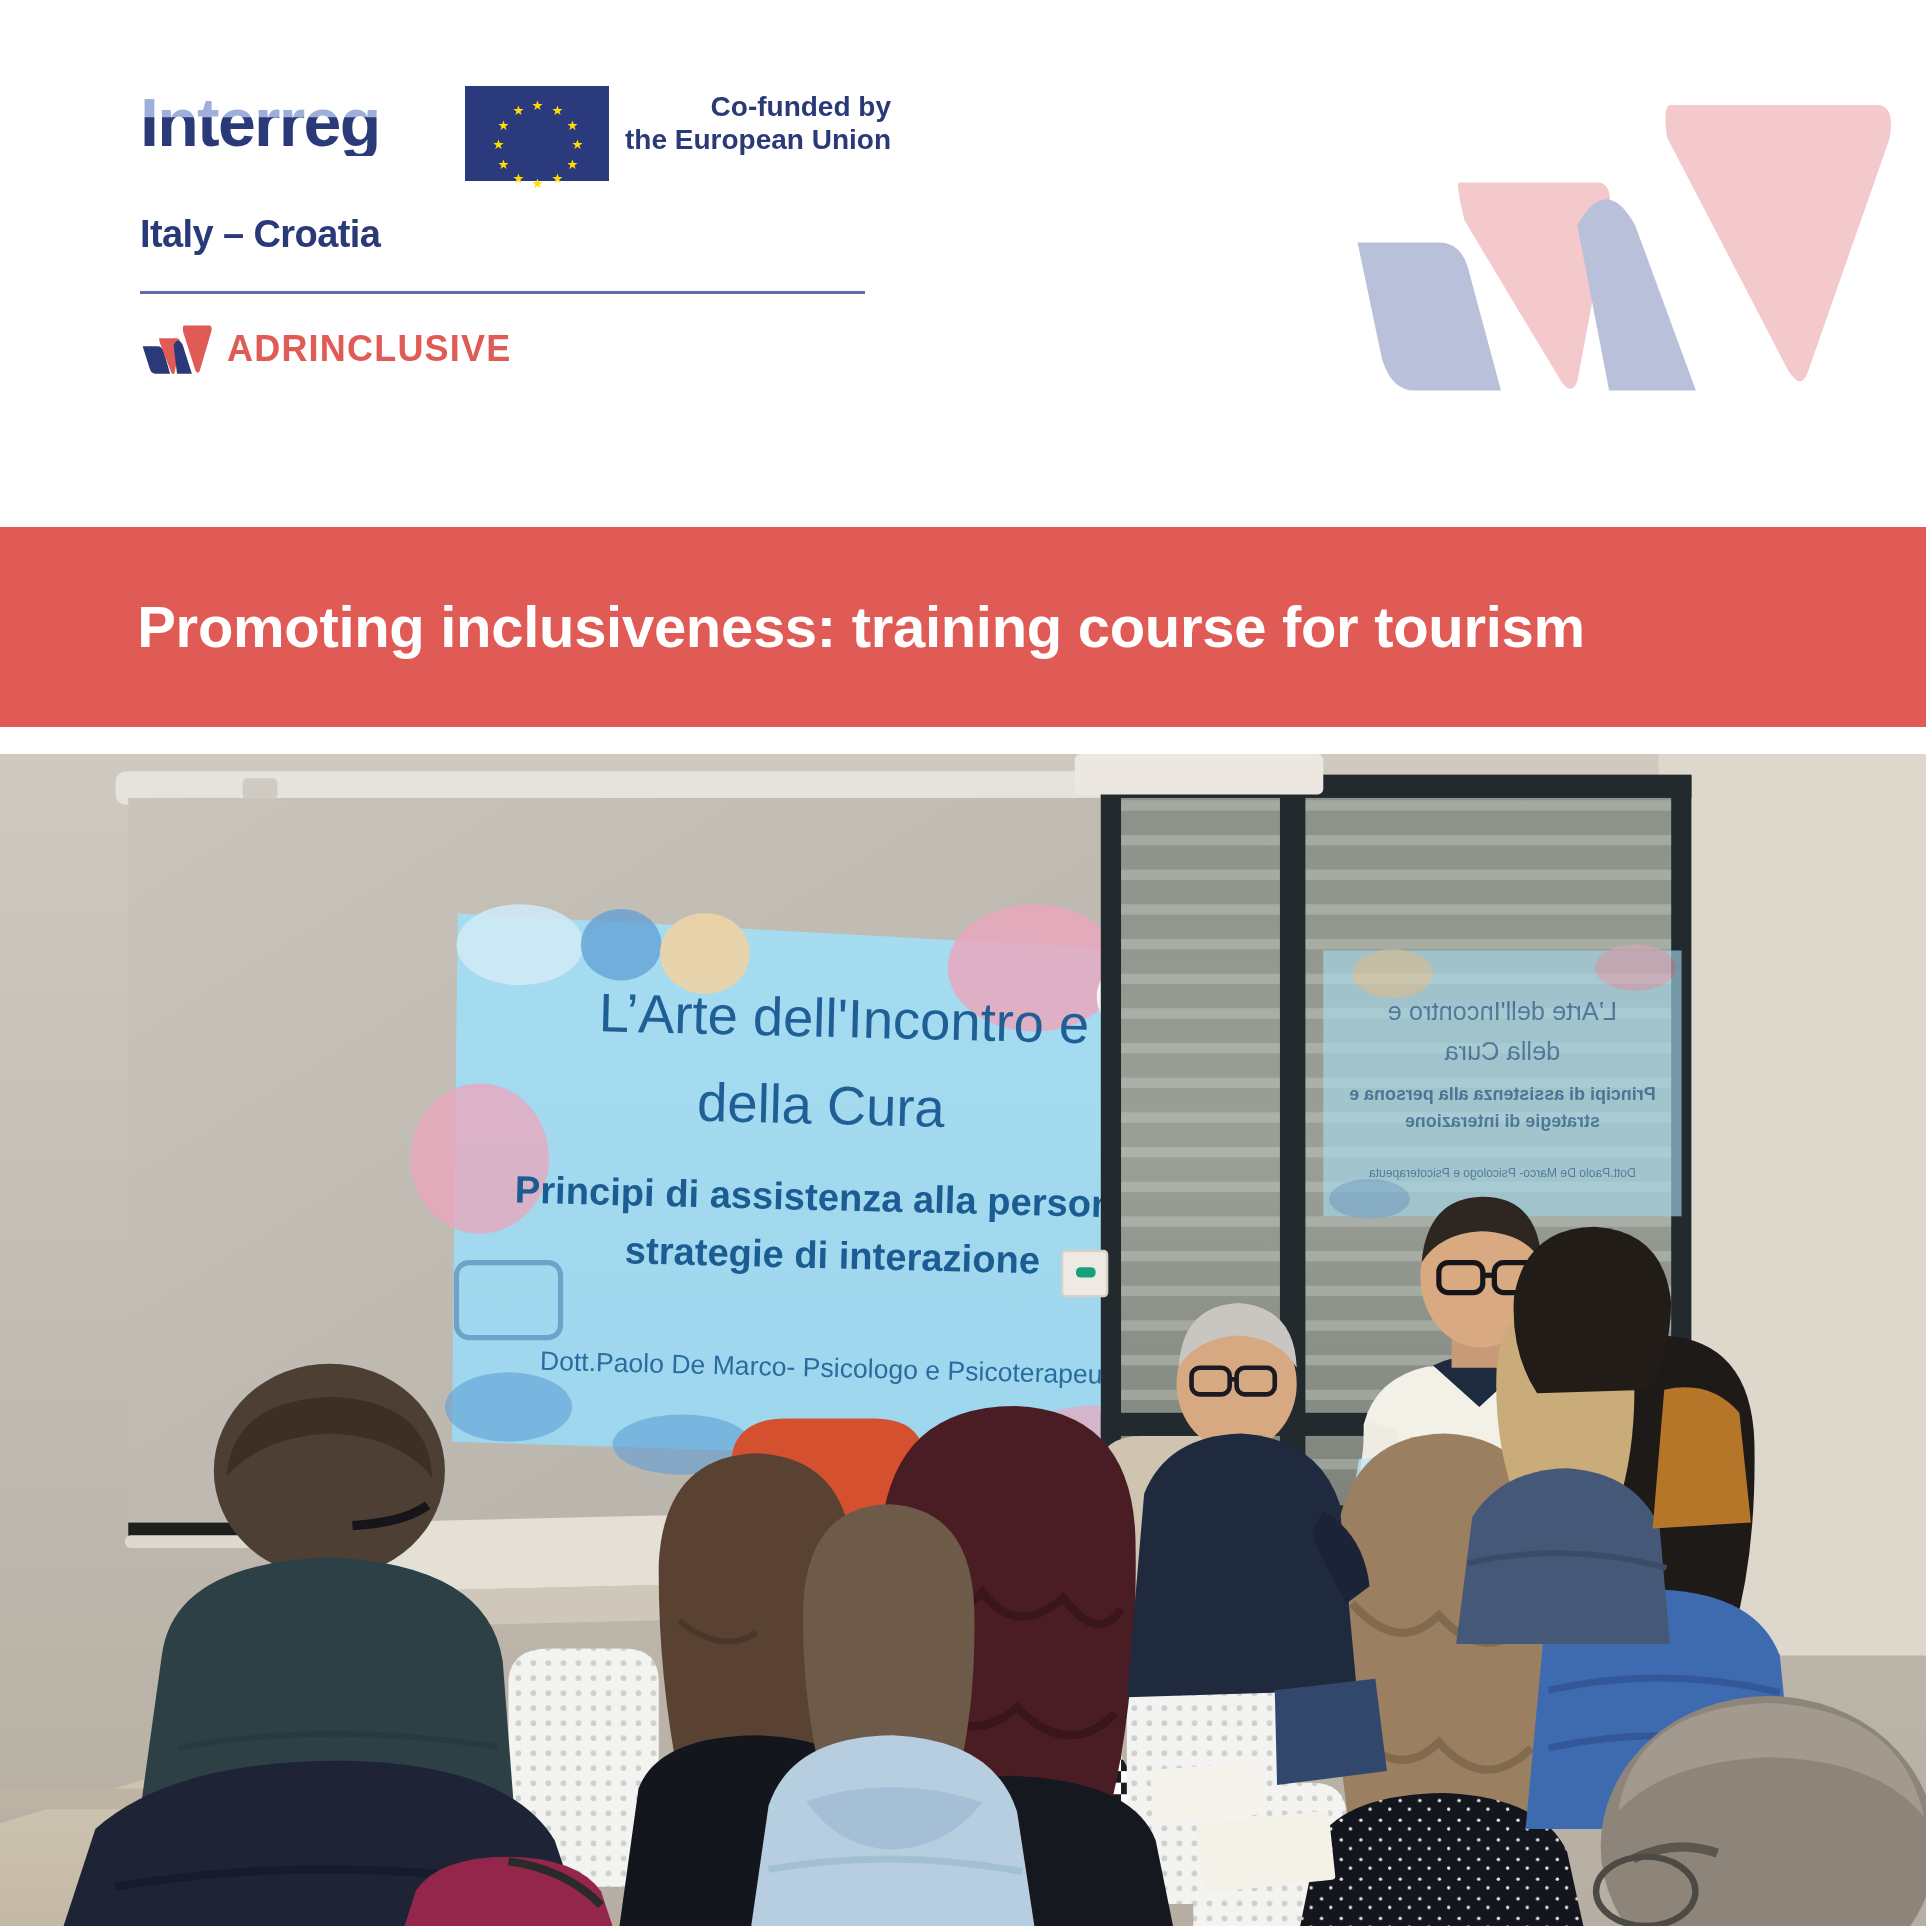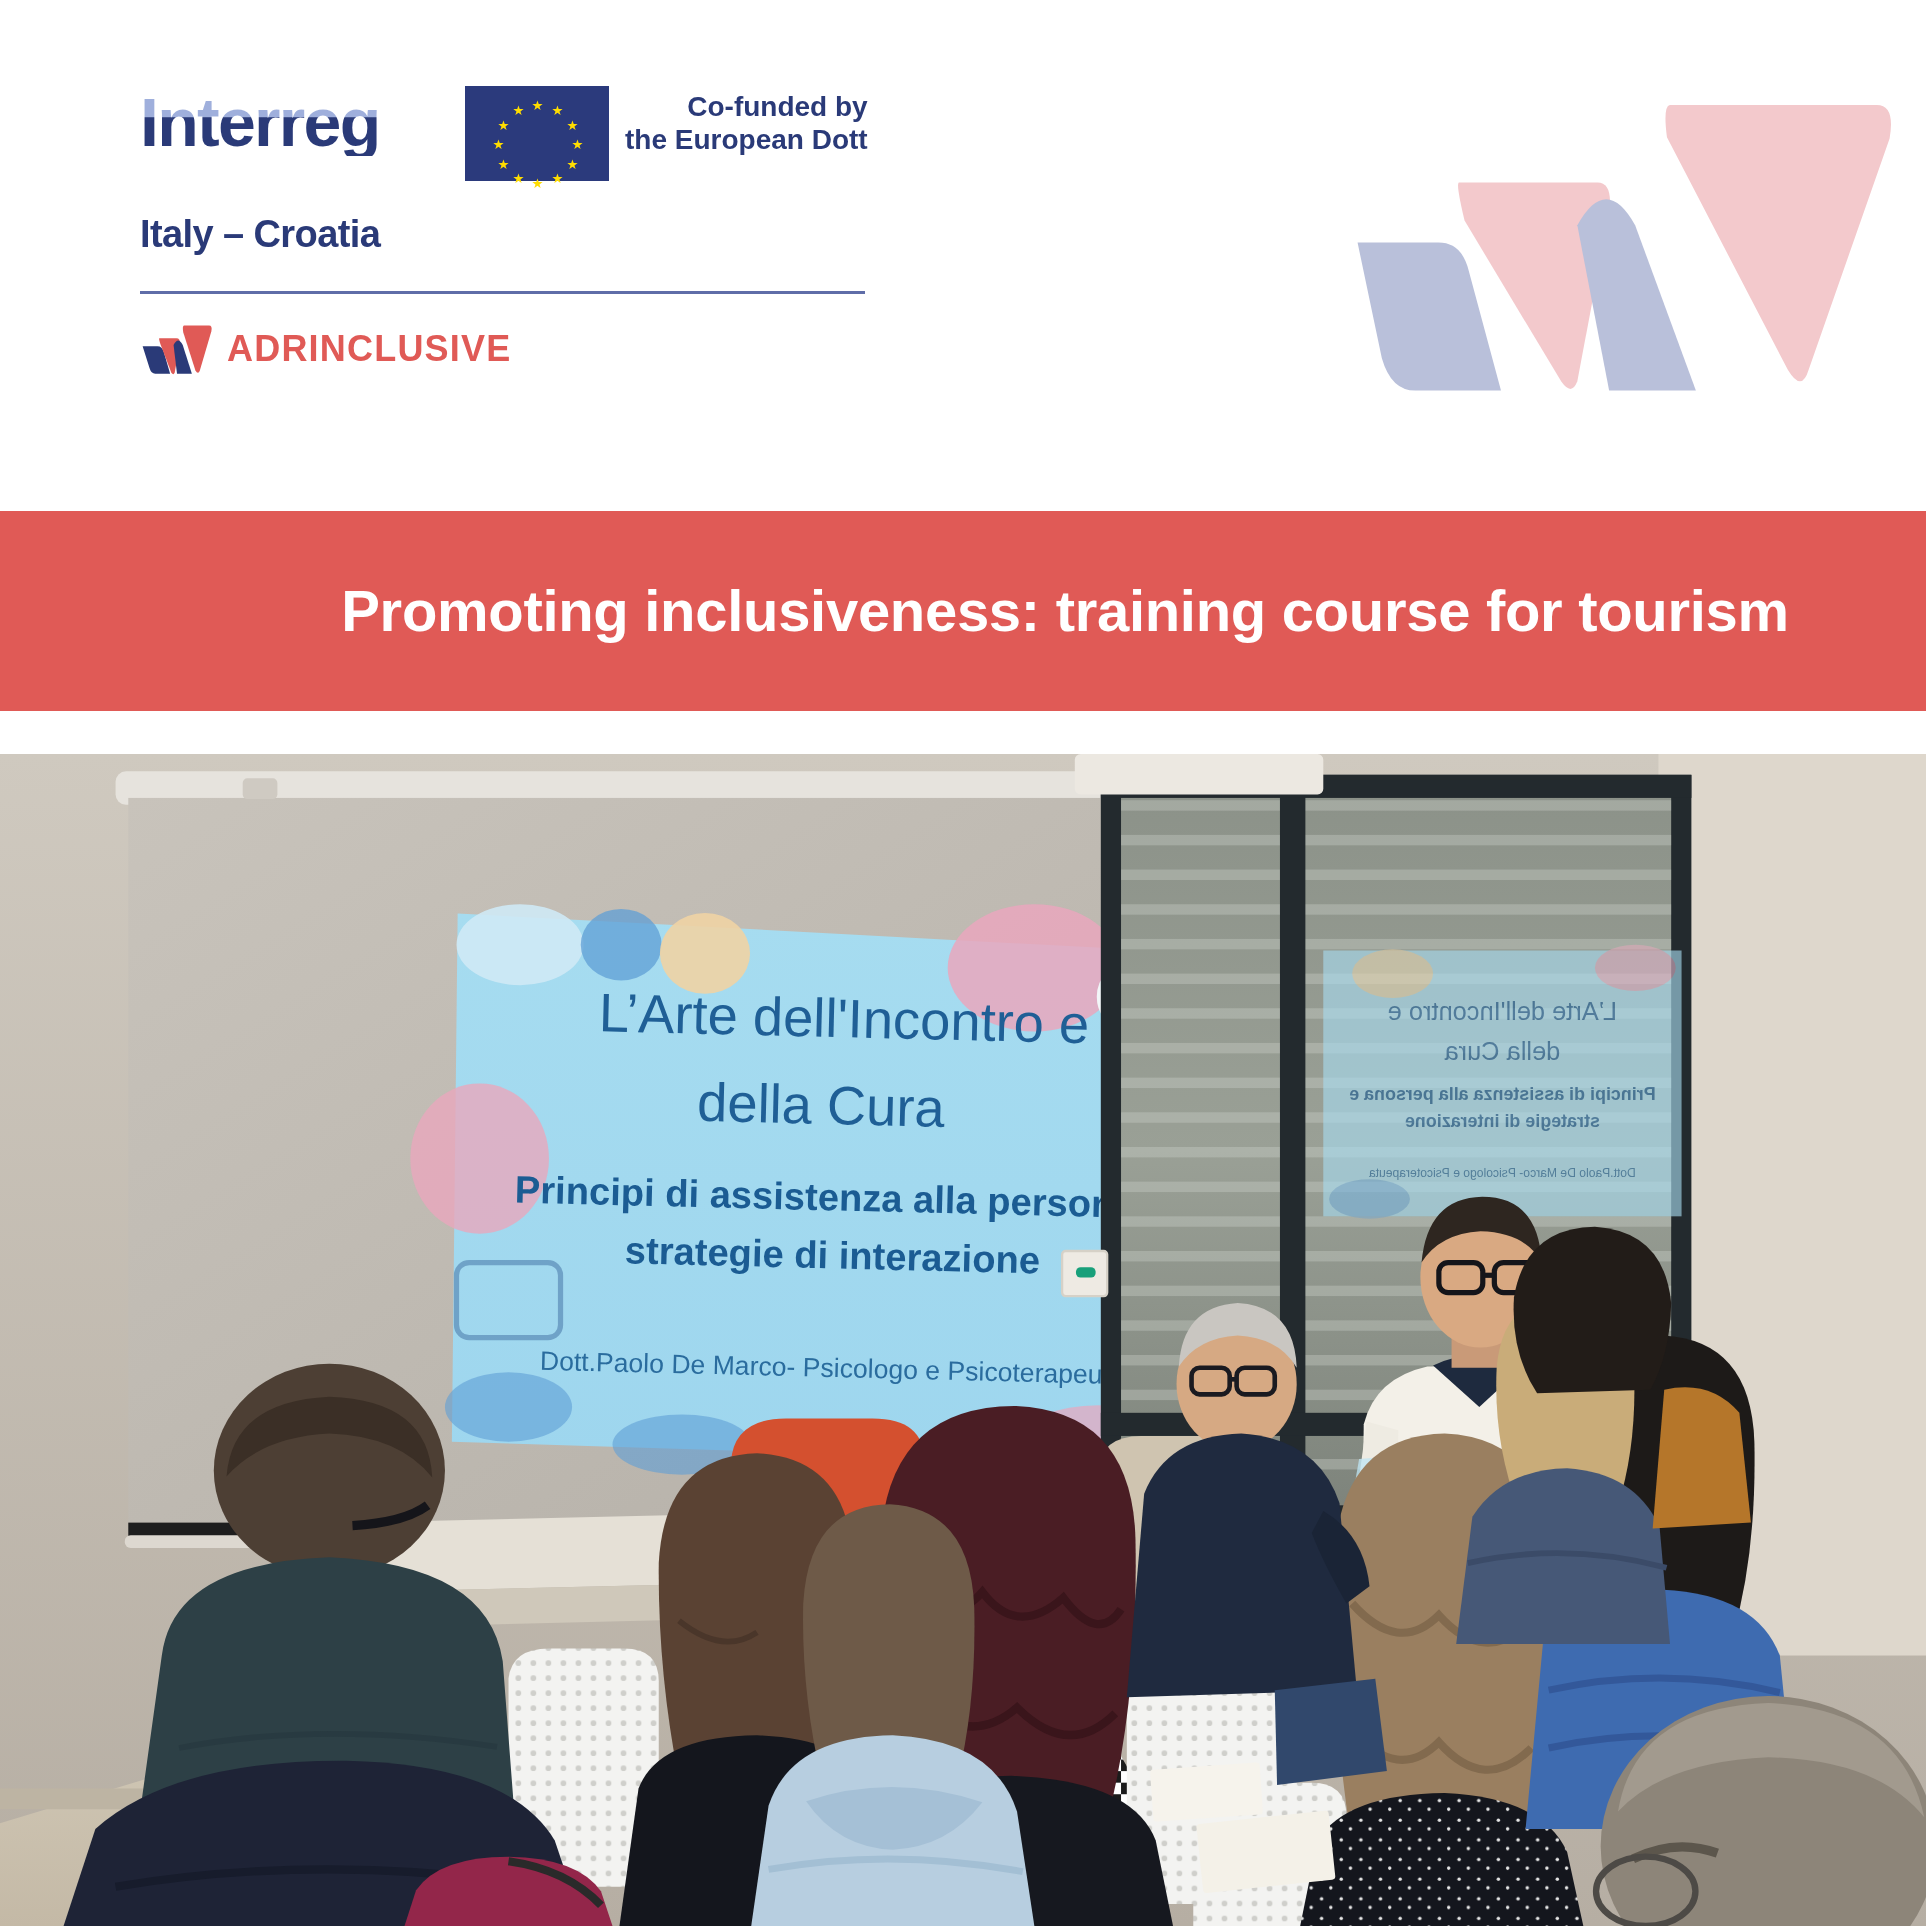--- a/index.html
+++ b/index.html
@@ -78,23 +78,23 @@
   }
 
   
   .watermark{
     position:absolute;right:0px;top:69px;width:613px;height:324px;
     opacity:1;pointer-events:none;
   }
 
   
   .banner{
-    position:absolute;left:0;top:511px;width:1926px;height:200px;
+    position:absolute;left:0;top:527px;width:1926px;height:200px;
     background:#e05a56;
-    display:flex;align-items:center;justify-content:flex-end;
+    display:flex;align-items:center;justify-content:flex-start;
   }
   .banner-title{
     color:#ffffff;
     font-weight:bold;
     font-size:58px;
     line-height:1.17;
     text-align:center;
     letter-spacing:-0.3px;
     width:1722px;
   }
@@ -128,21 +128,21 @@
         <span class="eu-star" style="left:86px;top:87px;">★</span>
         <span class="eu-star" style="left:66px;top:92px;">★</span>
         <span class="eu-star" style="left:47px;top:87px;">★</span>
         <span class="eu-star" style="left:32px;top:73px;">★</span>
         <span class="eu-star" style="left:27px;top:53px;">★</span>
         <span class="eu-star" style="left:32px;top:34px;">★</span>
         <span class="eu-star" style="left:47px;top:19px;">★</span>
       </div>
       <div>
         <div class="cofunded">Co-funded by</div>
-        <div class="cofunded" style="padding-top:0;">the European Dott</div>
+        <div class="cofunded" style="padding-top:0;">the European Union</div>
       </div>
     </div>
   </div>
 
   <div class="italy-croatia">Italy – Croatia</div>
 
   <div class="divider"></div>
 
   <div class="adrin">
     <svg class="adrin-mark" viewBox="0 0 128 96">

